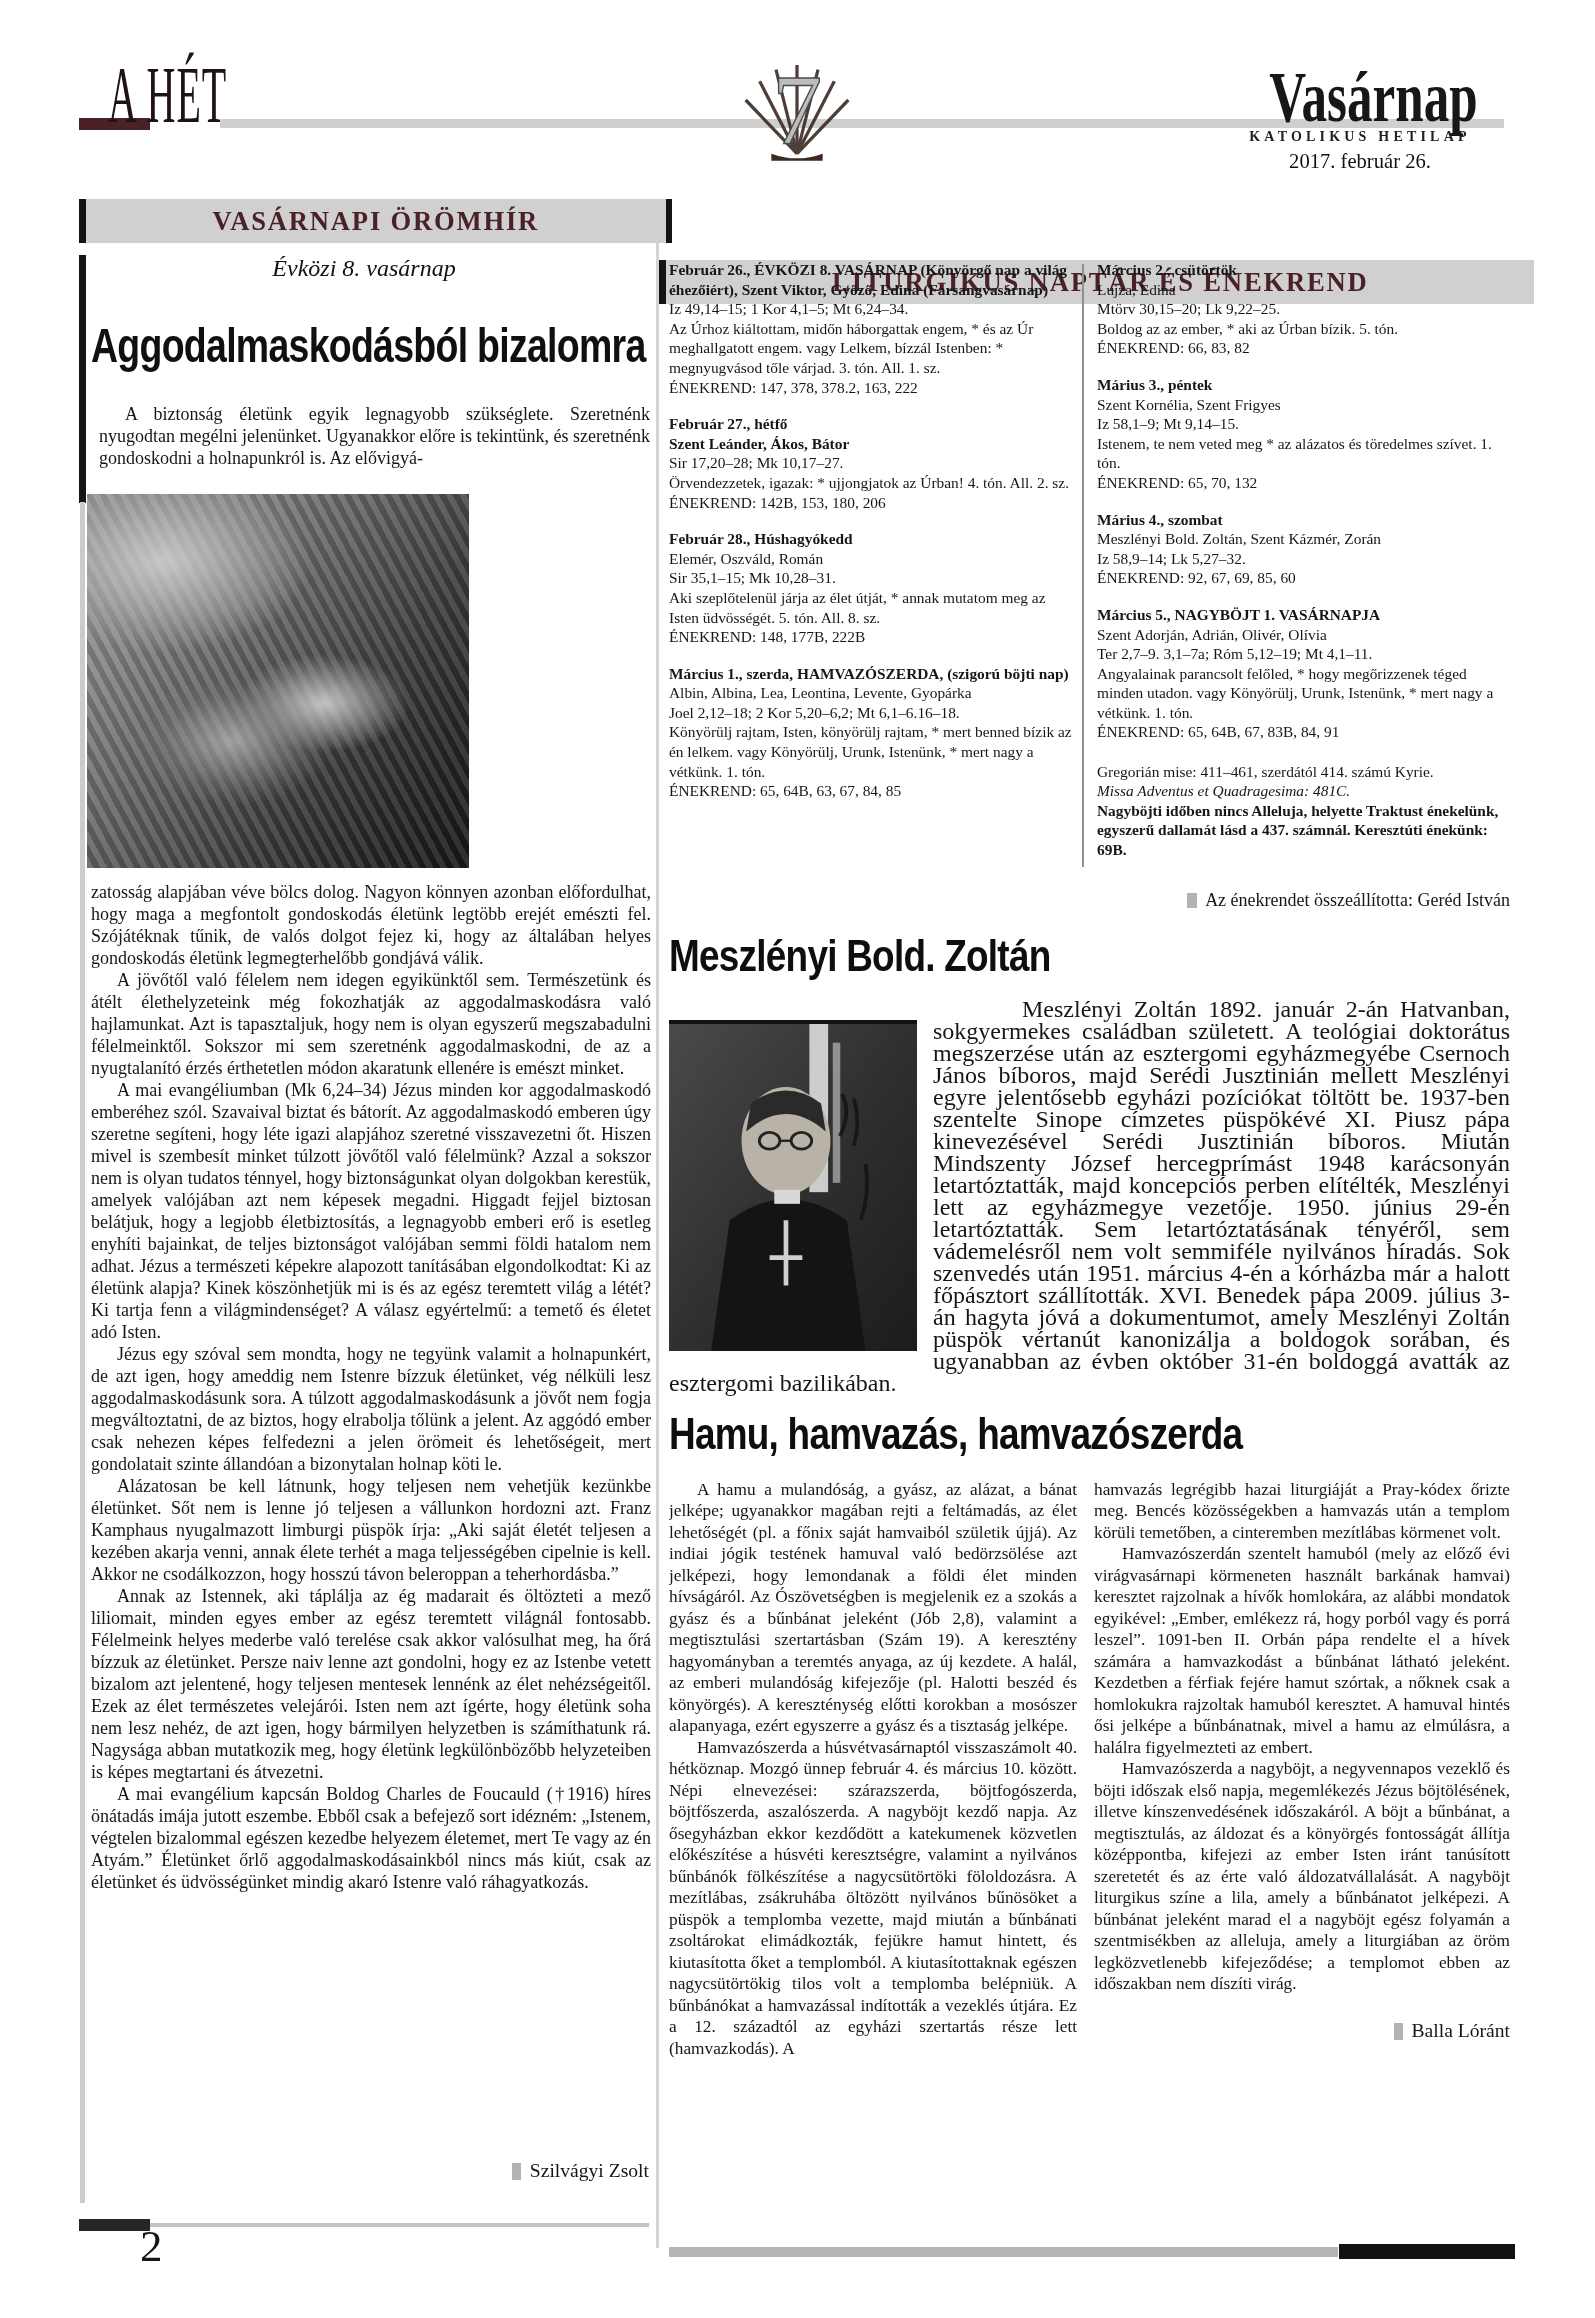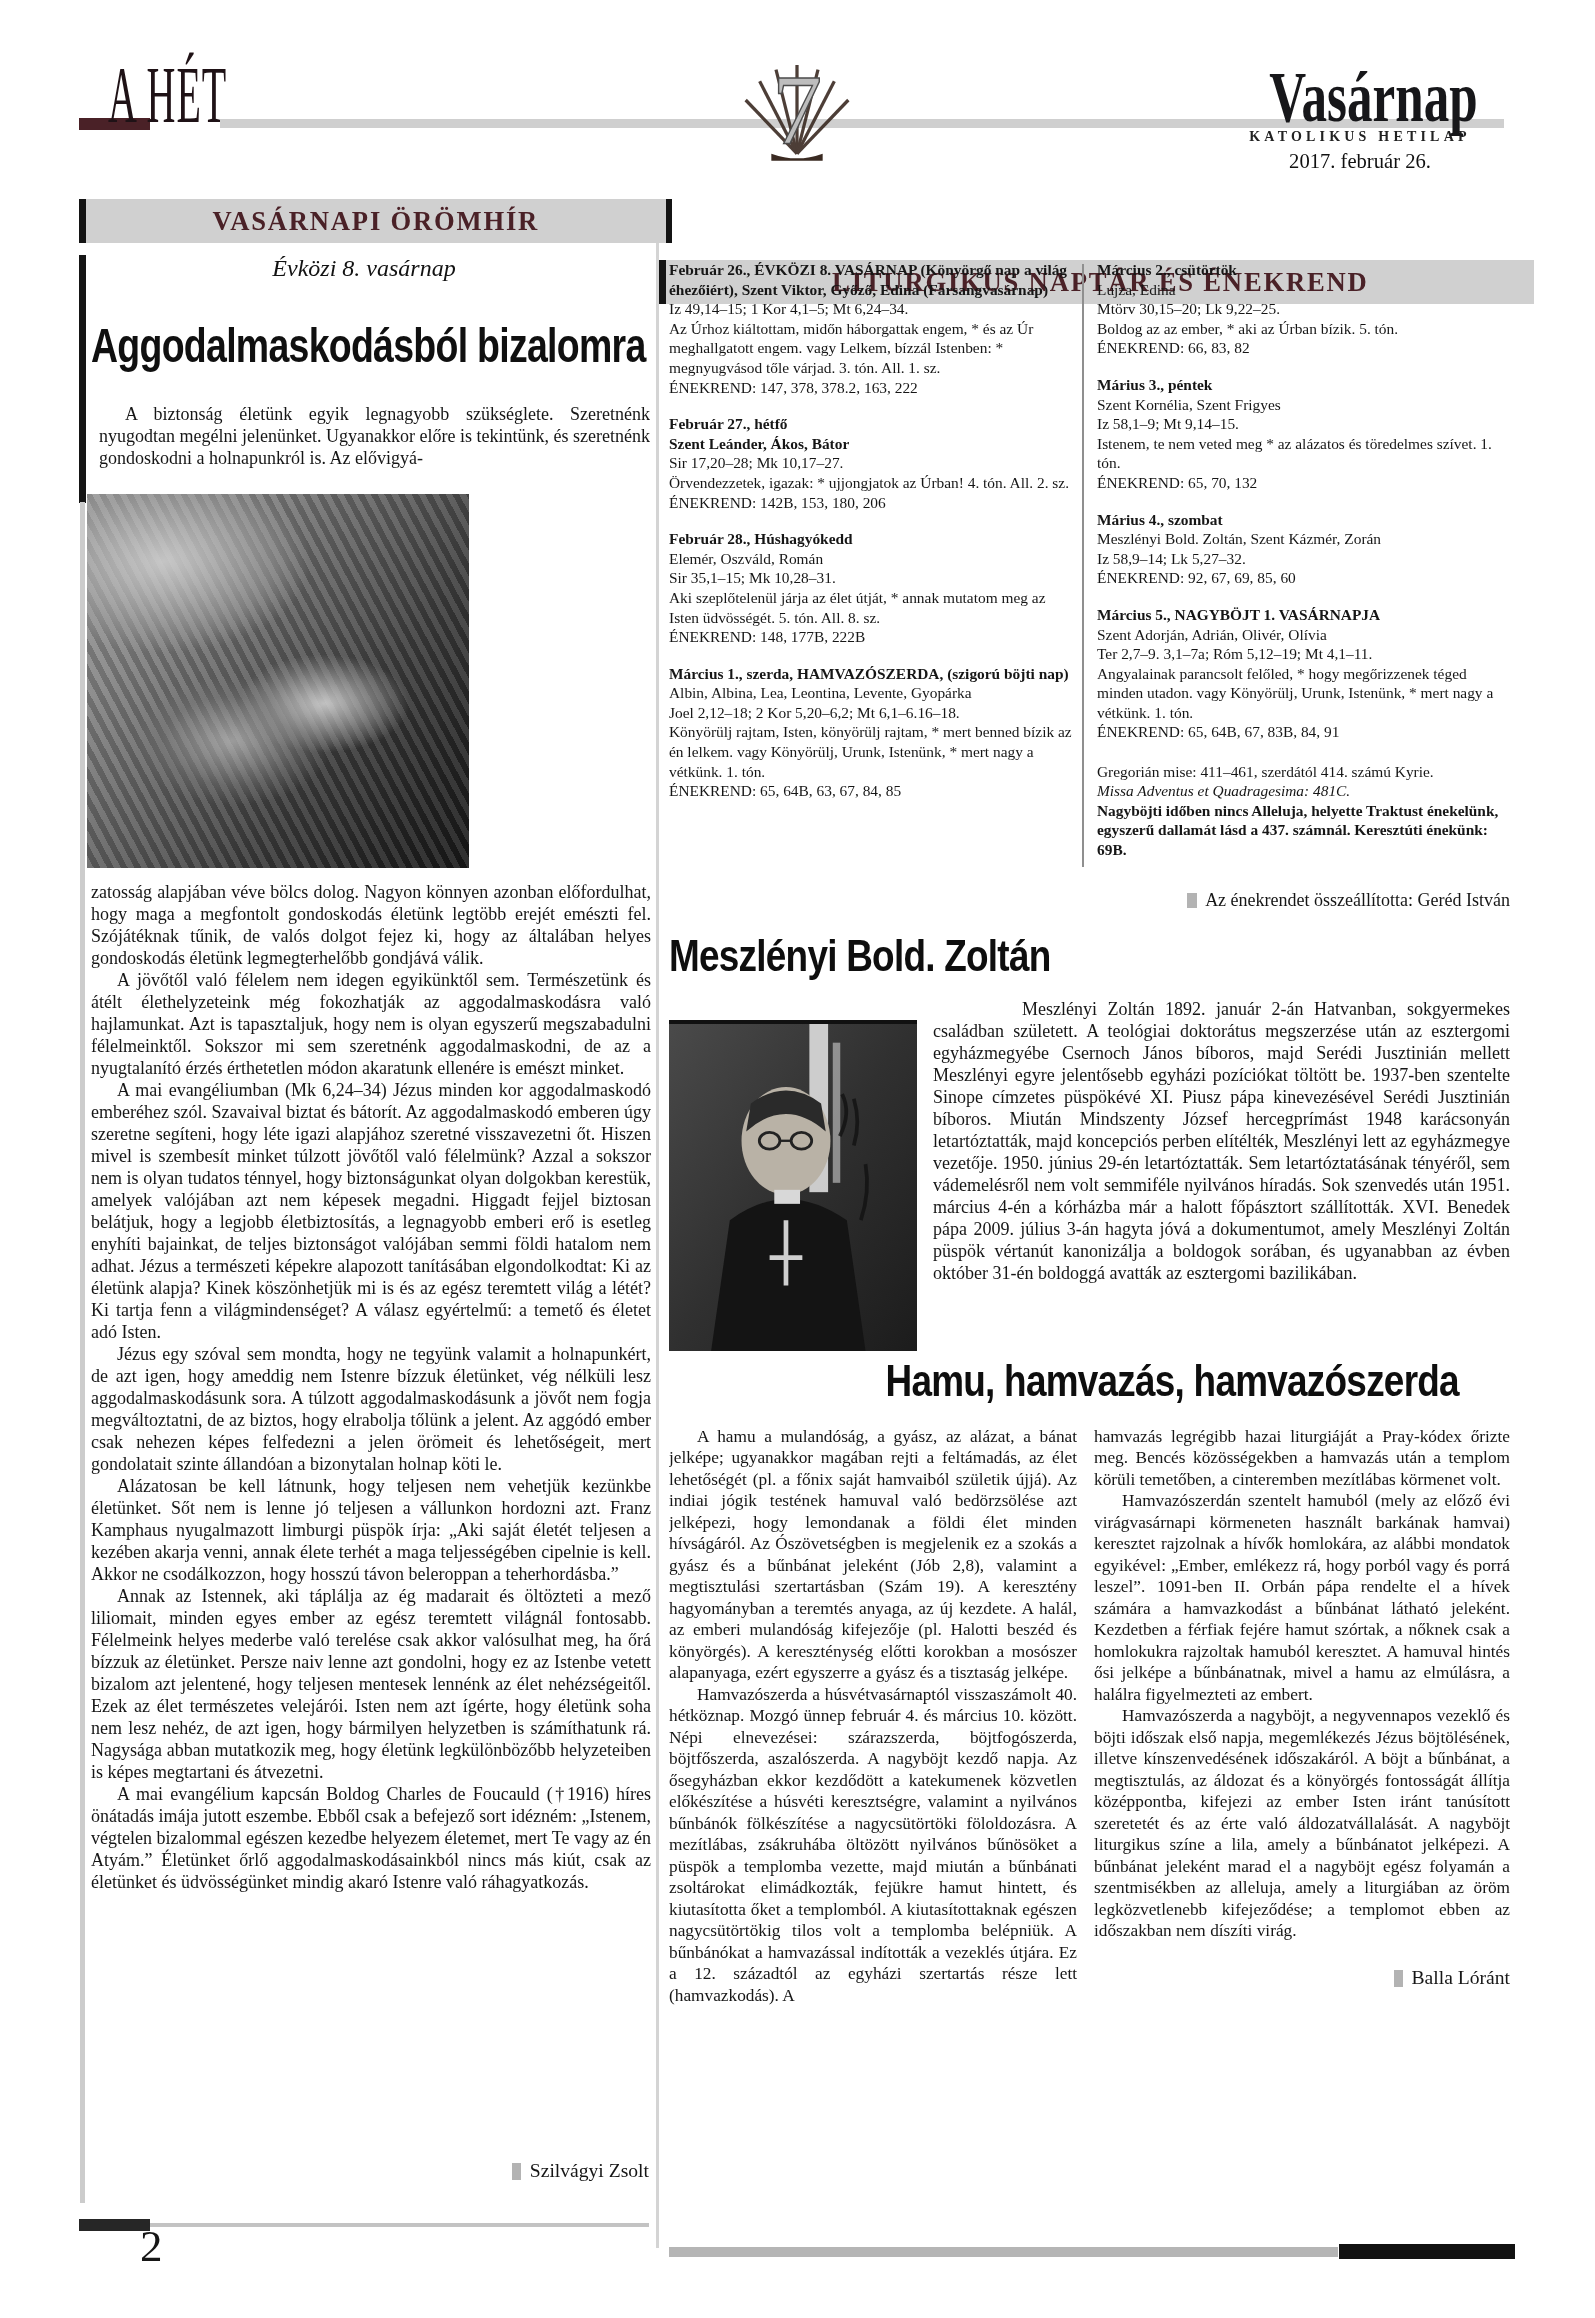--- a/index.html
+++ b/index.html
@@ -66,21 +66,21 @@
   .cal-notes{margin-top:19.6px;}
   .note-r{font-style:normal;}
   .note-i{font-style:italic;}
   .note-b{font-weight:700;}
   .credit{text-align:right;font-size:18px;height:31px;}
   .credit .mark{display:inline-block;width:9.3px;height:15px;background:#b3b3b3;margin-right:8.4px;vertical-align:-1.9px;}
 
   .art-title{font-size:45px;font-weight:700;letter-spacing:-0.9px;font-family:"Liberation Sans",sans-serif;
              transform:scaleX(.82);transform-origin:left top;white-space:nowrap;color:#0e0e0e;}
   .mesz{margin-top:9.3px;min-height:411px;}
-  .mesz-body{margin-top:16px;font-size:18px;line-height:22px;text-align:justify;font-family:Liberation Serif, serif;}
+  .mesz-body{margin-top:16px;font-size:24px;line-height:22px;text-align:justify;font-family:Liberation Serif, serif;}
   .mesz-body p{margin:0;text-indent:89px;}
   .portrait{float:left;width:248px;height:327px;margin:21.5px 16px 4.7px 0;border-top:4.7px solid #111;}
 
   .hamu{margin-top:14px;}
   .hamu-cols{display:flex;gap:17px;margin-top:18.7px;height:743px;overflow:hidden;}
   .hamu-col{font-size:17.3px;line-height:21.5px;text-align:justify;}
   .hamu-col.h1{width:408px;}
   .hamu-col.h2{width:416px;}
   .hamu-col .para{margin:0;text-indent:28px;}
   .hamu-col .para.noind{text-indent:0;}

